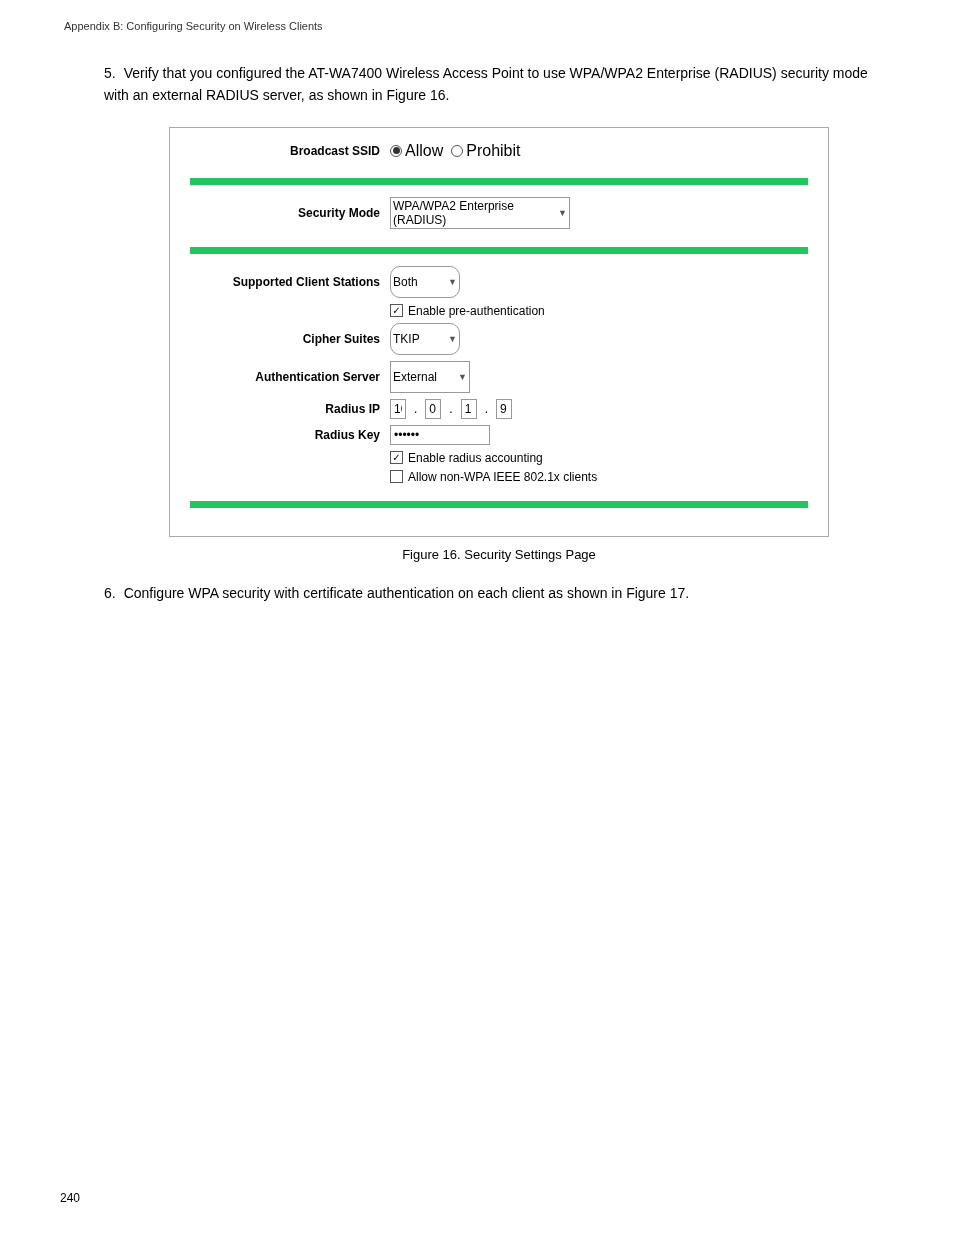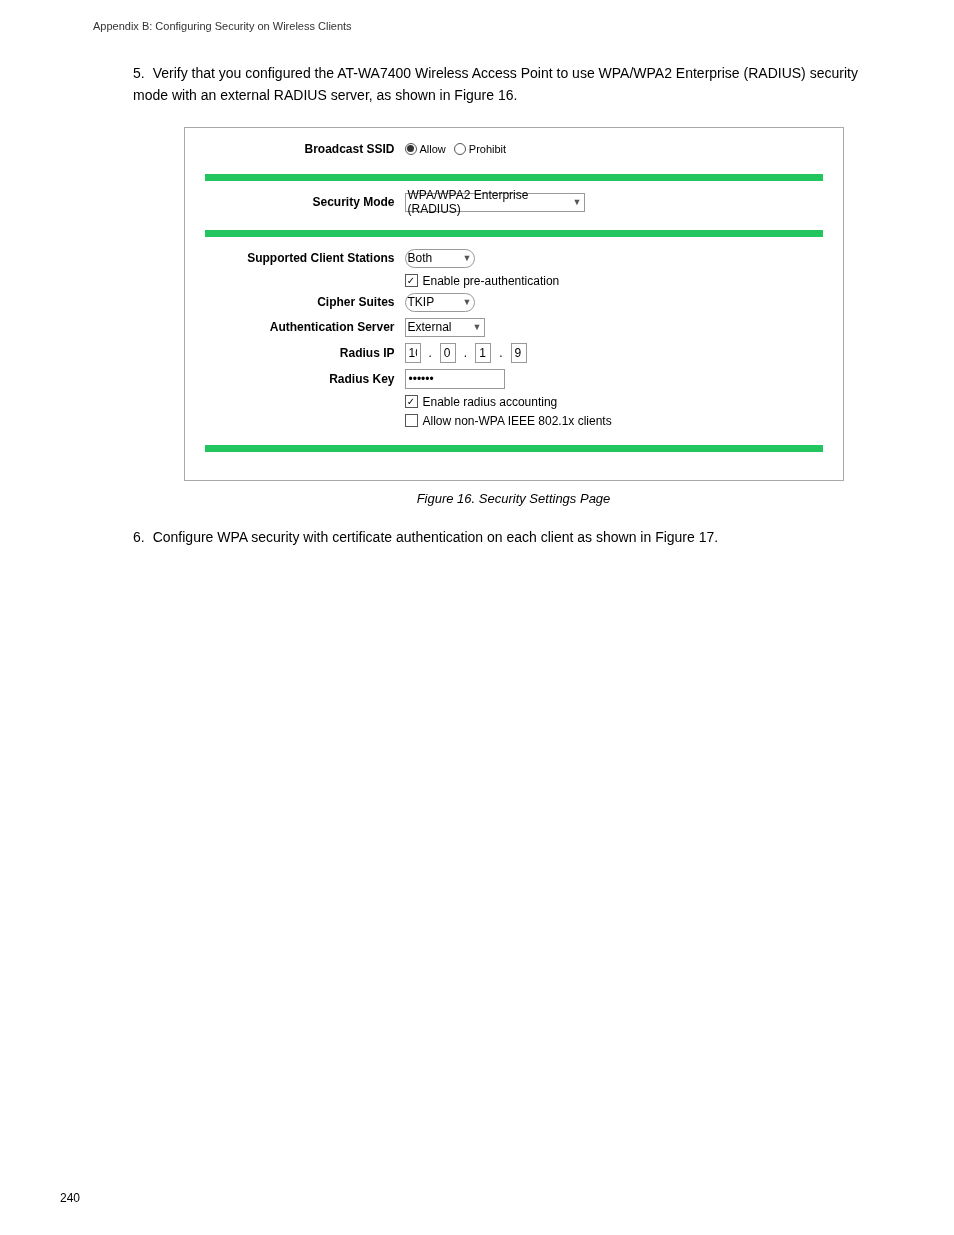--- a/index.html
+++ b/index.html
@@ -8,21 +8,21 @@
       font-size: 13px;
       background: #fff;
       color: #000;
       width: 954px;
       min-height: 1235px;
       padding: 0;
     }
     .page {
       width: 954px;
       min-height: 1235px;
-      padding: 20px 60px 40px 93px;
+      padding: 20px 60px 40px 64px;
       position: relative;
     }
     .header-text {
       font-size: 11px;
       color: #333;
       margin-bottom: 30px;
     }
     .step-container {
       margin-left: 40px;
       margin-bottom: 20px;
@@ -80,21 +80,21 @@
     }
     .radio-group {
       display: flex;
       align-items: center;
       gap: 8px;
     }
     .radio-item {
       display: flex;
       align-items: center;
       gap: 3px;
-      font-size: 11px;
+      font-size: 16px;
     }
     .radio-dot {
       width: 12px;
       height: 12px;
       border-radius: 50%;
       border: 1px solid #555;
       display: inline-flex;
       align-items: center;
       justify-content: center;
       background: #fff;
@@ -107,21 +107,21 @@
       width: 7px;
       height: 7px;
       border-radius: 50%;
       background: #333;
     }
     .select-box {
       border: 1px solid #999;
       background: #fff;
       font-size: 12px;
       padding: 1px 2px;
-      height: 19px;
+      height: 32px;
       display: inline-flex;
       align-items: center;
     }
     .select-box-wide {
       width: 180px;
       justify-content: space-between;
     }
     .select-box-mid {
       width: 70px;
       justify-content: space-between;
@@ -169,21 +169,20 @@
     }
     .checkbox-box.checked::after {
       content: '✓';
       font-size: 10px;
     }
     .figure-caption {
       text-align: center;
       font-size: 13px;
       margin-bottom: 20px;
       margin-top: 8px;
-      font-style: italic;
     }
     .step6-text {
       font-size: 14px;
       line-height: 1.6;
       margin-top: 10px;
     }
     .page-number {
       position: absolute;
       bottom: 30px;
       left: 60px;

